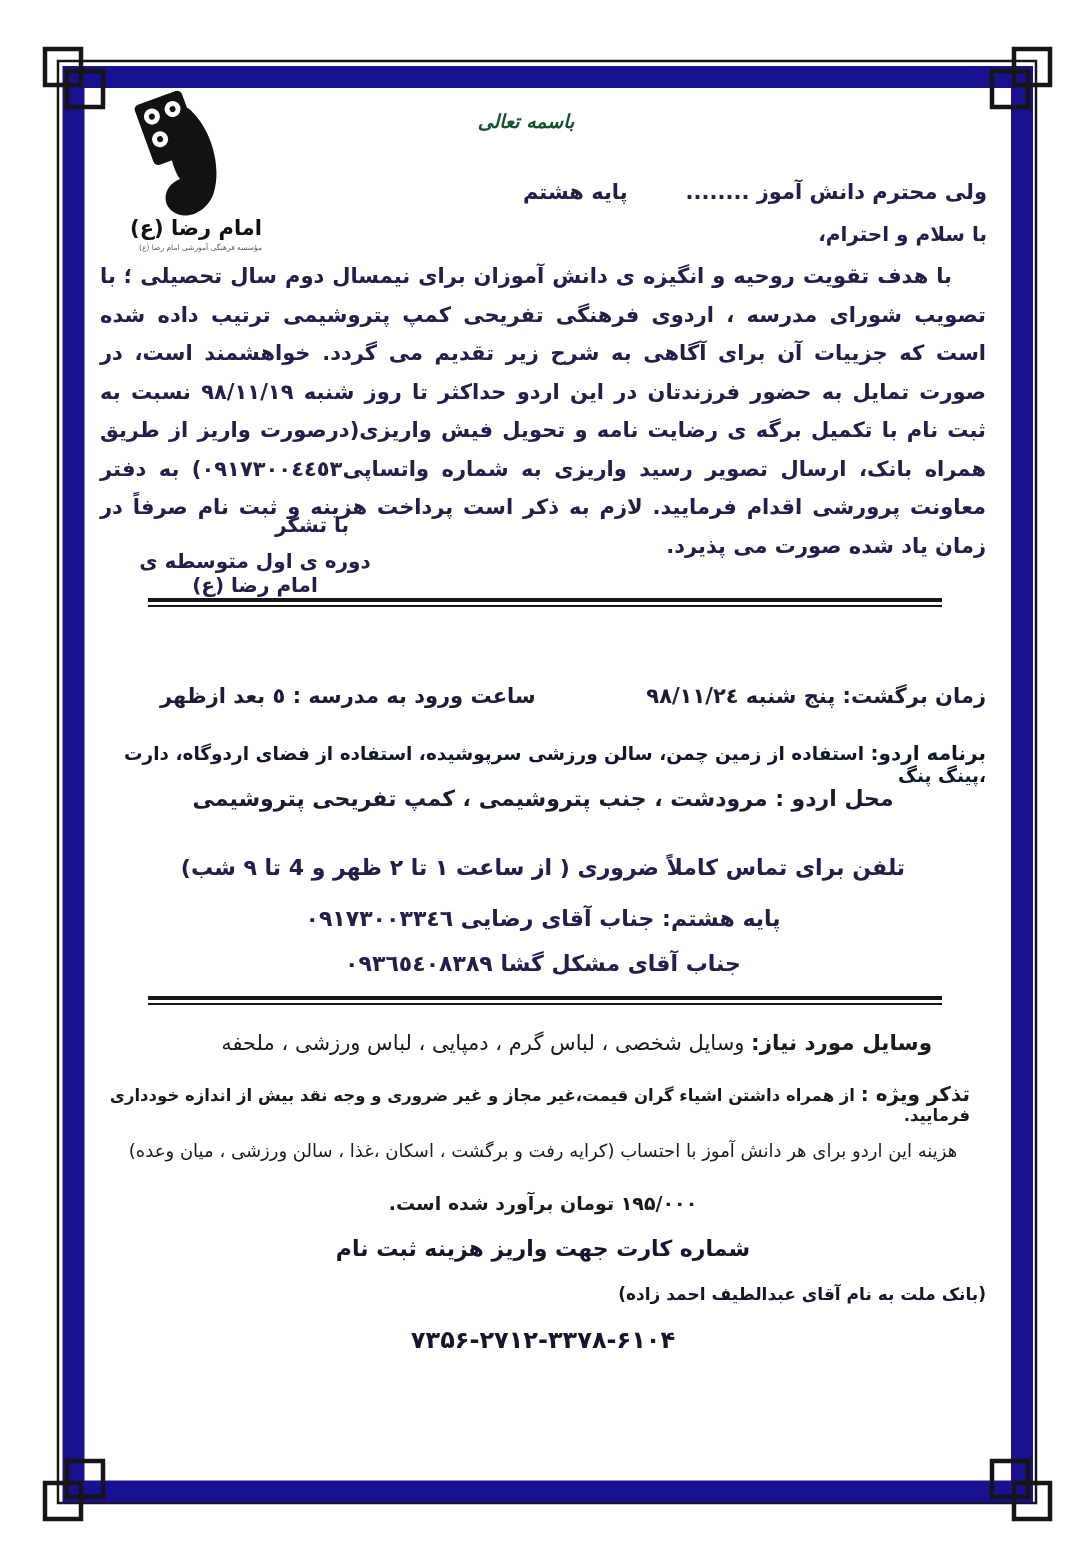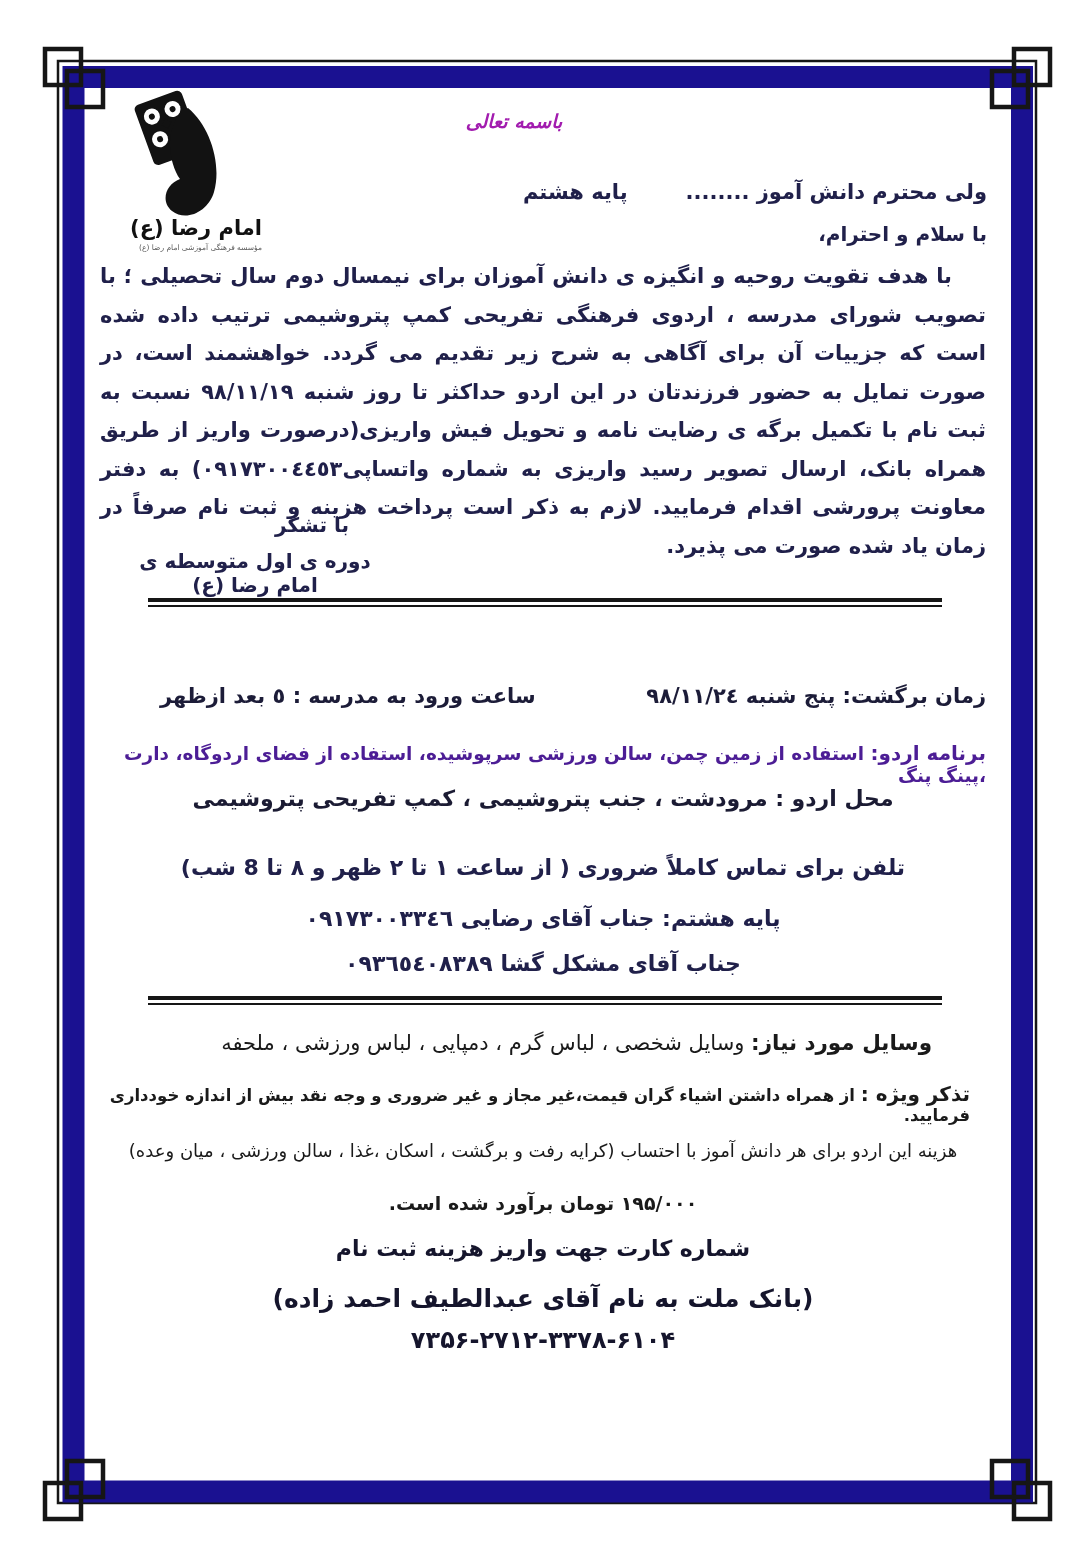--- a/index.html
+++ b/index.html
@@ -14,62 +14,62 @@
   .b { font-weight:700; }
 
   
   #frame-svg { position:absolute; left:0; top:0; width:1082px; height:1542px; }
 
   
   .logo-box { left:122px; top:90px; width:140px; }
   .logo-name { font-weight:700; font-size:21px; color:#111; margin-top:-6px; letter-spacing:-1px; }
   .logo-caption { font-size:7.5px; color:#5a5a5a; margin-top:3px; white-space:nowrap; }
 
-  .besmele { left:424px; top:110px; width:180px; text-align:center;
-             font-style:italic; font-size:19px; color:#a21caf; font-weight:600; }
+  .besmele { left:436px; top:110px; width:180px; text-align:center;
+             font-style:italic; font-size:19px; color:#14532d; font-weight:600; }
 
   .greeting { right:95px; top:180px; font-size:21px; text-align:right; }
   .greeting .gap { display:inline-block; width:58px; }
   .salam { right:95px; top:222px; font-size:20px; }
 
   .intro { right:96px; left:100px; top:257px; font-size:21px; line-height:38.5px;
            text-align:justify; text-align-last:right; font-weight:700; text-indent:34px; }
 
   .thanks { left:237px; top:513px; width:150px; text-align:center; font-size:20px; }
   .org    { left:120px; top:549px; width:270px; text-align:center; font-size:20px; }
 
   .dline { left:148px; width:794px; height:3px;
            border-top:4px solid #161616; border-bottom:2.5px solid #161616; }
 
   .sched-row { left:160px; right:96px; display:flex; flex-direction:row-reverse;
                justify-content:space-between; font-size:21px; font-weight:700; color:#1c1c38; }
 
   .program { right:96px; left:96px; top:741px; font-size:18.5px; font-weight:700;
-             color:#4c1d95; text-align:right; }
+             color:#0f172a; text-align:right; }
   .location { left:100px; right:96px; top:786px; font-size:22px; font-weight:700;
               text-align:center; color:#1b1b33; }
 
   .tel-head { left:100px; right:96px; top:855px; font-size:22px; font-weight:700; text-align:center; }
   .tel-1    { left:100px; right:96px; top:906px; font-size:22px; font-weight:700; text-align:center; }
   .tel-2    { left:100px; right:96px; top:951px; font-size:22px; font-weight:700; text-align:center; }
 
   .supplies { right:150px; left:120px; top:1030px; font-size:21px; text-align:right; color:#1a1a1a; }
   .supplies .lbl { font-weight:700; font-size:21.5px; }
   .warning  { right:112px; left:100px; top:1082px; font-size:16.5px; font-weight:700;
               text-align:right; color:#1a1a1a; }
   .warning .lbl { font-size:20px; letter-spacing:0.5px; }
 
   .cost-1 { left:100px; right:96px; top:1140px; font-size:18px; text-align:center; color:#1a1a1a; }
   .cost-2 { left:100px; right:96px; top:1192px; font-size:19px; font-weight:700;
             text-align:center; color:#1a1a1a; }
 
   .card-head { left:100px; right:96px; top:1236px; font-size:22px; font-weight:700;
                text-align:center; color:#15152c; }
-  .card-bank { left:100px; right:96px; top:1284px; font-size:25px; font-weight:700;
-               text-align:center; color:#15152c; }
+  .card-bank { left:100px; right:96px; top:1284px; font-size:17px; font-weight:700;
+               text-align:right; color:#15152c; }
   .card-num  { left:100px; right:96px; top:1326px; font-size:24px; font-weight:700;
                text-align:center; color:#15152c; }
   .card-num span { direction:ltr; unicode-bidi:bidi-override; letter-spacing:2px; }
 </style>
 </head>
 <body>
 
 <svg id="frame-svg" viewBox="0 0 1082 1542" xmlns="http://www.w3.org/2000/svg">
 
   <rect x="58" y="61" width="978" height="1442" fill="none" stroke="#161616" stroke-width="2.5"></rect>
@@ -131,21 +131,21 @@
 <div class="abs sched-row" style="top:684px">
   <span class="rtl">زمان برگشت: پنج شنبه ۹۸/۱۱/۲٤</span>
   <span class="rtl">ساعت ورود به مدرسه : ٥ بعد ازظهر</span>
 </div>
 
 <div class="abs program rtl">
   <span class="b" style="font-size:20px">برنامه اردو:</span><span> استفاده از زمین چمن، سالن ورزشی سرپوشیده، استفاده از فضای اردوگاه، دارت ،پینگ پنگ</span>
 </div>
 <div class="abs location rtl">محل اردو : مرودشت ، جنب پتروشیمی ، کمپ تفریحی پتروشیمی</div>
 
-<div class="abs tel-head rtl">تلفن برای تماس کاملاً ضروری ( از ساعت ۱ تا ۲ ظهر و ۸ تا 8 شب)</div>
+<div class="abs tel-head rtl">تلفن برای تماس کاملاً ضروری ( از ساعت ۱ تا ۲ ظهر و 4 تا ۹ شب)</div>
 <div class="abs tel-1 rtl">پایه هشتم: جناب آقای رضایی  ۰۹۱۷۳۰۰۳۳٤٦</div>
 <div class="abs tel-2 rtl">جناب آقای مشکل گشا  ۰۹۳٦٥٤۰۸۳۸۹</div>
 
 <div class="abs dline" style="top:996px"></div>
 
 <div class="abs supplies rtl">
   <span class="lbl">وسایل مورد نیاز:</span><span> وسایل شخصی ، لباس گرم ، دمپایی ، لباس ورزشی ، ملحفه</span>
 </div>
 
 <div class="abs warning rtl">

